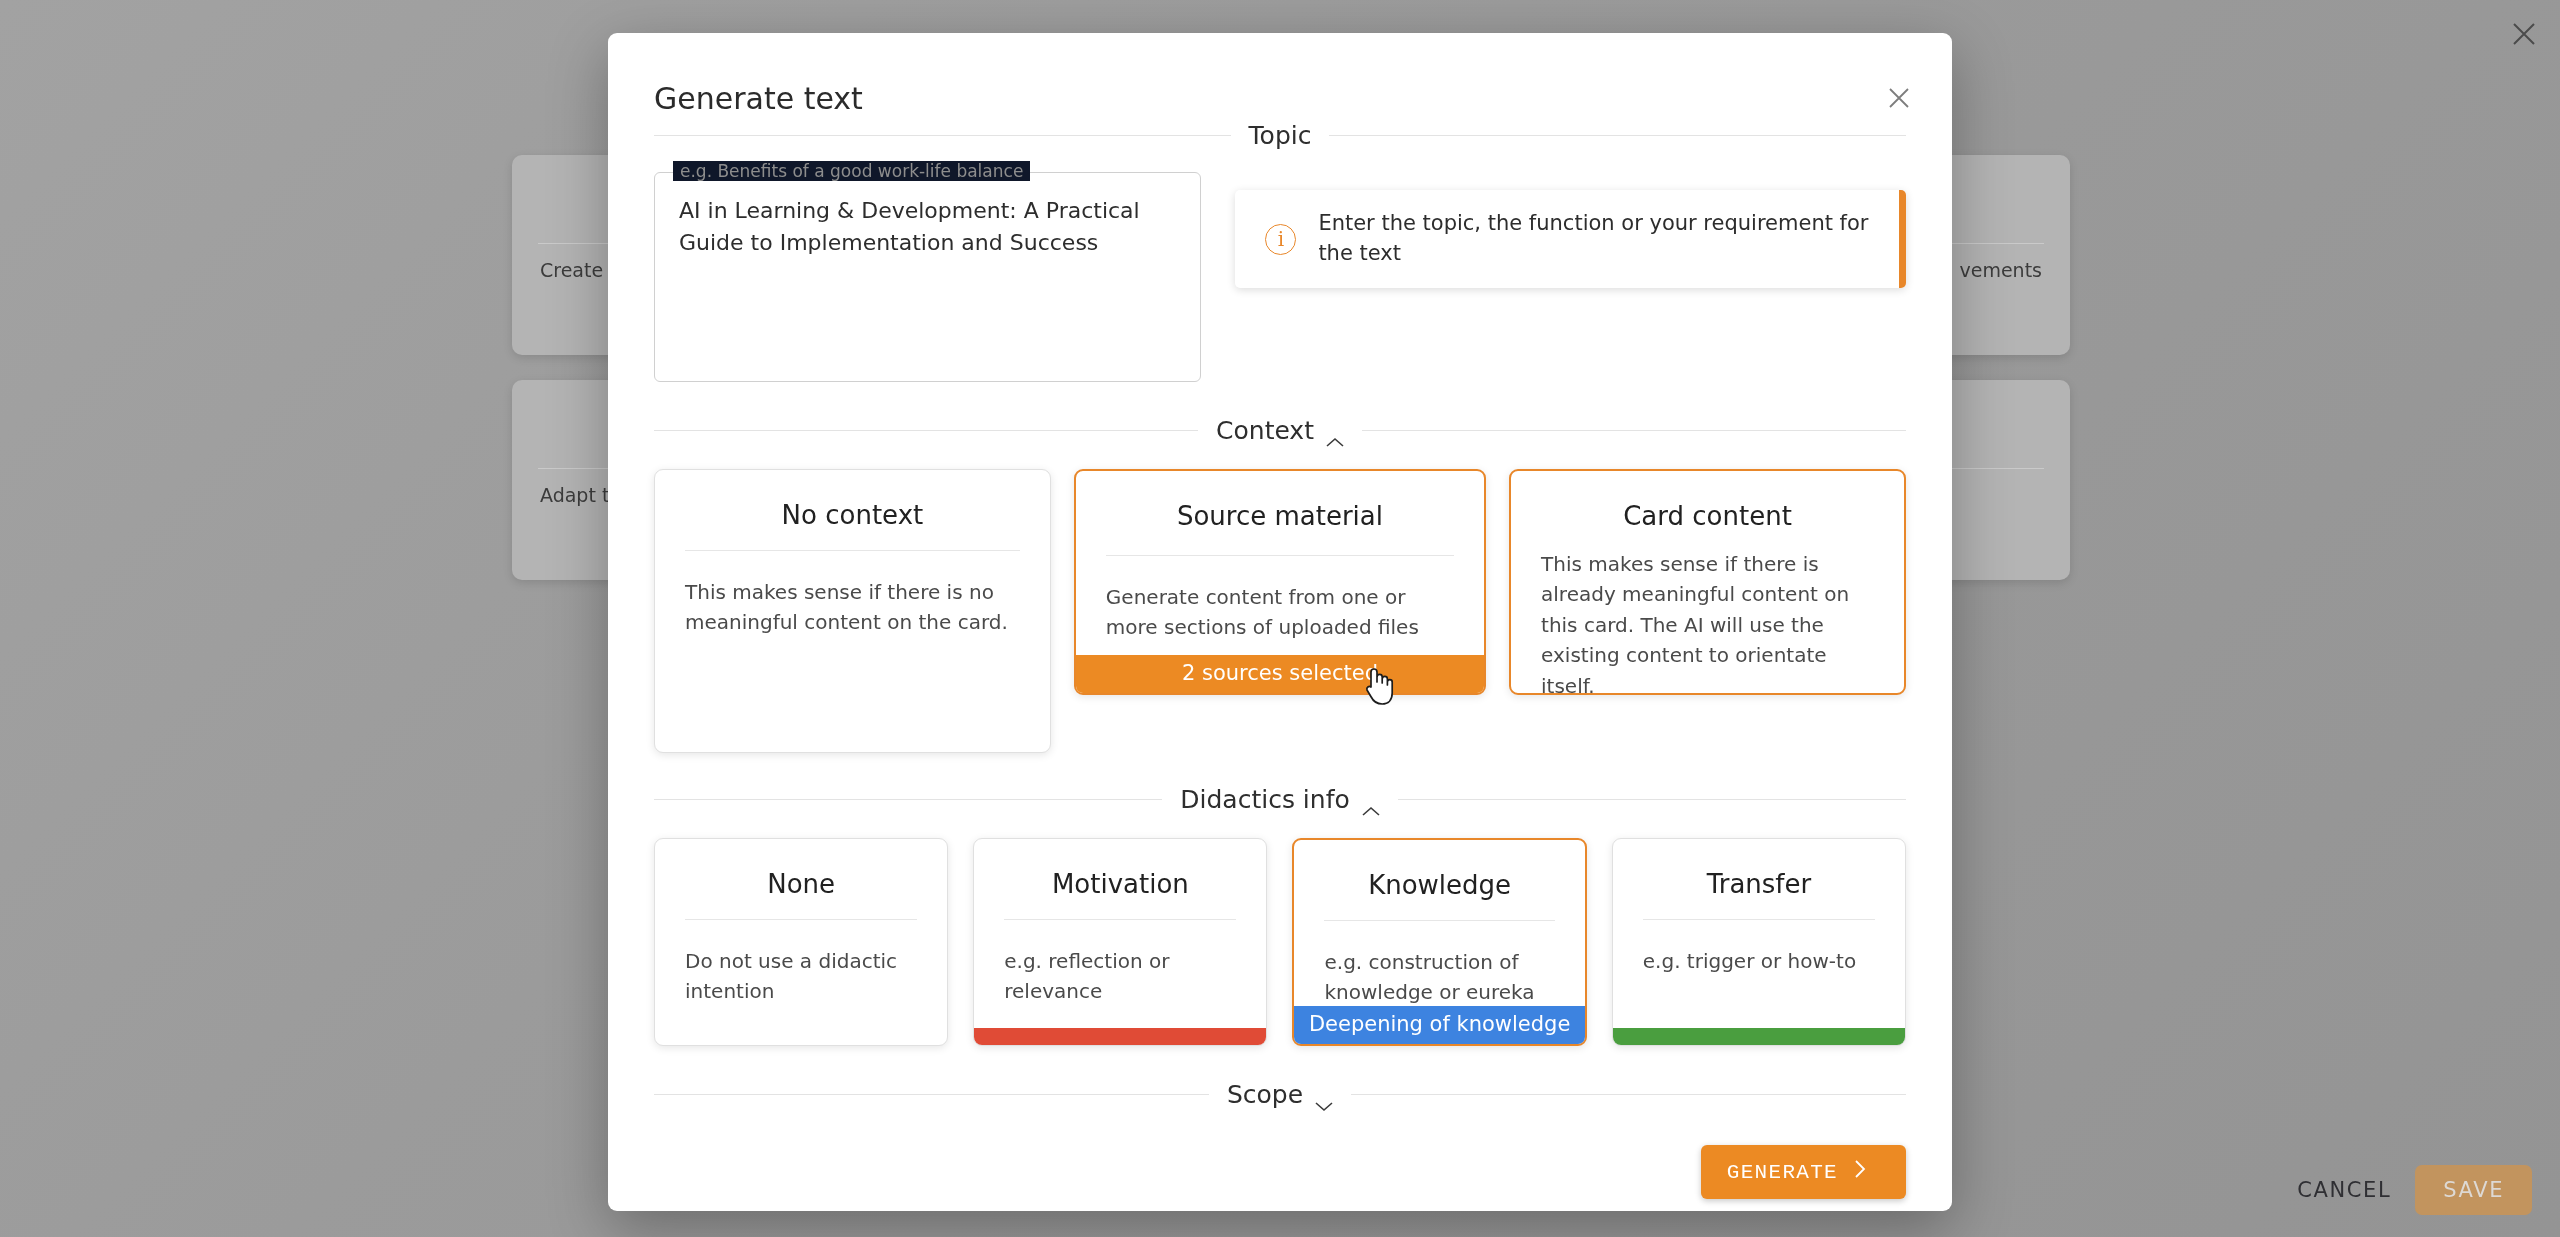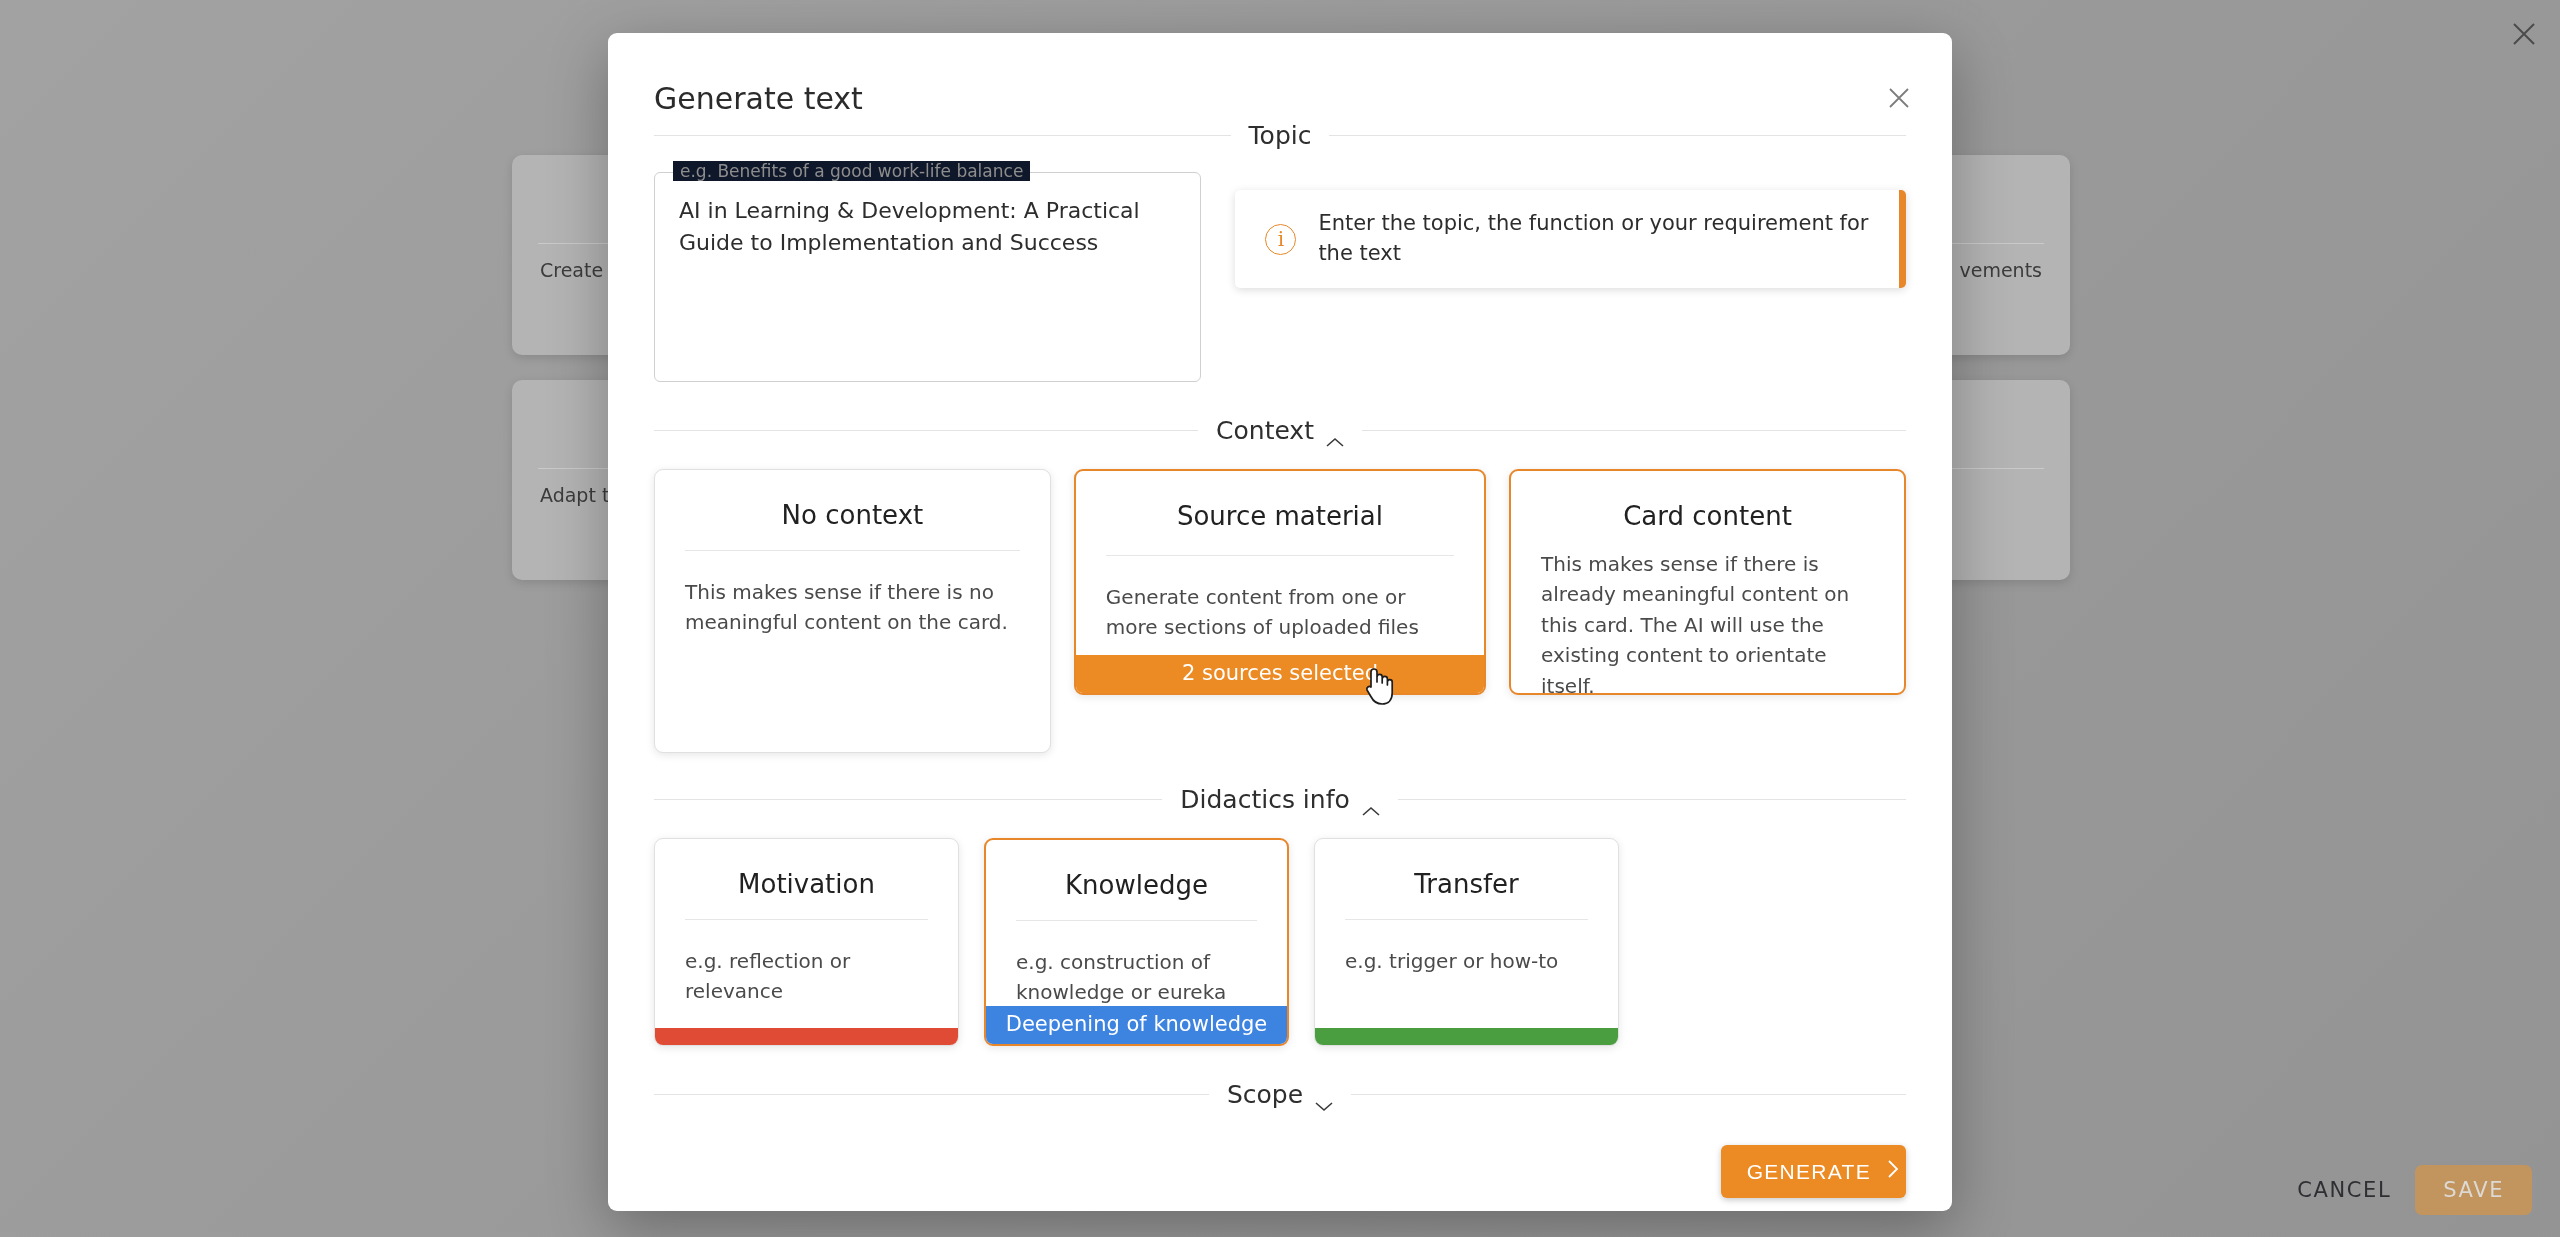--- a/index.html
+++ b/index.html
@@ -169,23 +169,23 @@
 
   
   .scope-wrap { margin-top: 34px; }
 
   .generate-row {
     display: flex; justify-content: flex-end; margin-top: 36px;
   }
   .btn-generate {
     background: #ec8a23; border: none; border-radius: 6px;
     color: #fff; font-size: 21px; letter-spacing: 1.3px;
-    padding: 14px 7px 14px 26px; cursor: pointer;
+    padding: 14px 40px 14px 26px; cursor: pointer;
     display: flex; align-items: center; gap: 16px;
-    font-family: Liberation Sans, sans-serif;
+    font-family: Liberation Mono, monospace;
     box-shadow: 0 2px 6px rgba(0,0,0,.22);
   }
 
   
   .hand-cursor { position: absolute; left: 1360px; top: 665px; width: 34px; height: 42px; }
 </style>
 </head>
 <body>
 
 <div id="app">
@@ -297,20 +297,25 @@
             <svg viewBox="0 0 18 11" width="18" height="11" aria-hidden="true">
               <path d="M1 9 L9 2 L17 9" stroke="#3a3a3a" stroke-width="1.6" fill="none"></path>
             </svg>
           </span>
         </div>
         <div class="line"></div>
       </div>
 
       <div class="cards four">
 
+        <div class="ocard did-card">
+          <div class="ttl">None</div>
+          <div class="hr"></div>
+          <div class="desc">Do not use a didactic intention</div>
+        </div>
 
         <div class="ocard did-card">
           <div class="ttl">Motivation</div>
           <div class="hr"></div>
           <div class="desc">e.g. reflection or relevance</div>
           <div class="bar" style="background:#e04b36;"></div>
         </div>
 
         <div class="ocard did-card selected">
           <div class="ttl">Knowledge</div>

